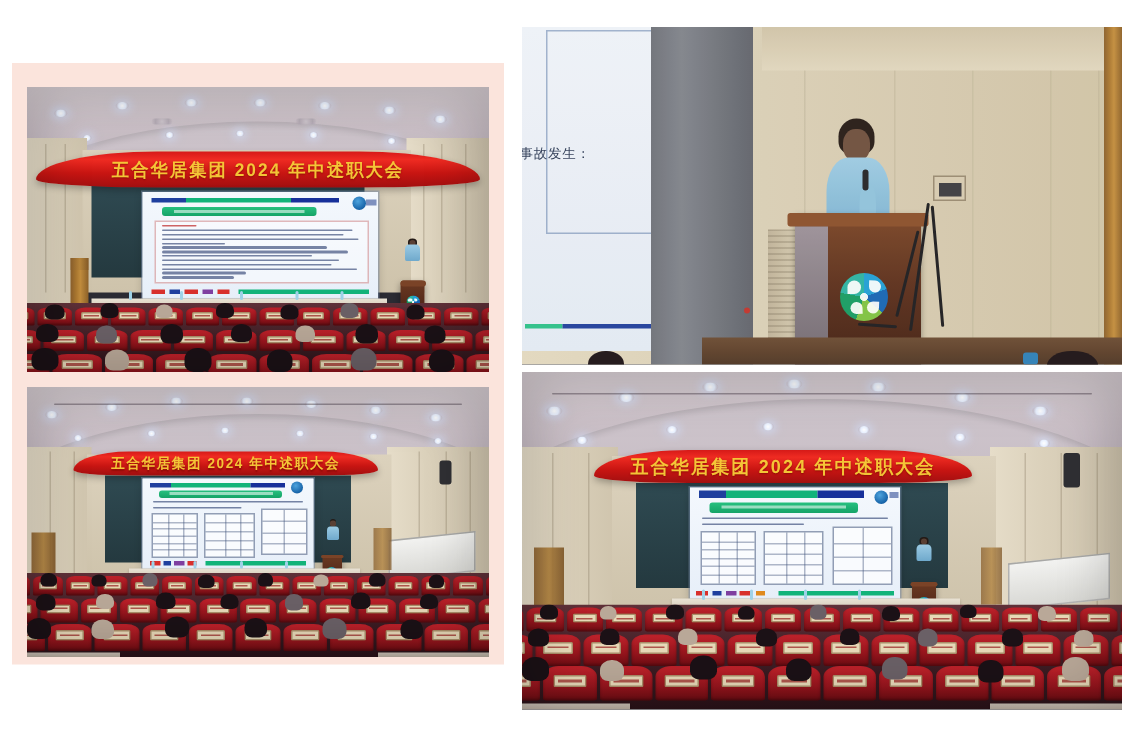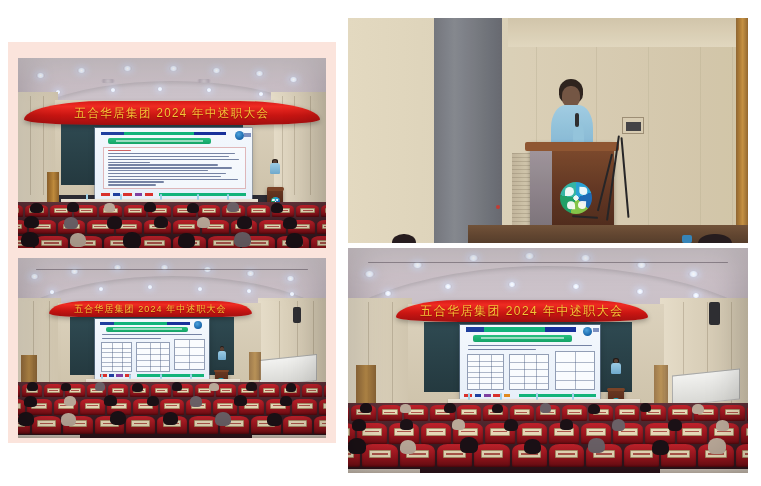--- a/index.html
+++ b/index.html
@@ -66,21 +66,21 @@
   .banner{
     position:absolute;
     background:linear-gradient(180deg,#d61a18 0%,#ef2b22 22%,#c81512 60%,#a10f10 100%);
     border-radius:50%/34px 34px 10px 10px;
     box-shadow:0 2px 5px rgba(0,0,0,.28);
     display:flex;align-items:center;justify-content:center;
     overflow:hidden;
   }
   .banner-text{
     color:#f7d23a;
-    font-weight:normal;
+    font-weight:bold;
     letter-spacing:.12em;
     white-space:nowrap;
     text-shadow:0 1px 1px rgba(120,10,0,.7);
     transform:scaleY(1.05);
     opacity:.93;
     filter:blur(.25px);
   }
 
   
   .screen{
@@ -499,20 +499,30 @@
       <div class="wall-right" style="left:0;right:0;background:linear-gradient(90deg,#e2d8c0 0%,#d8ceb6 45%,#cfc3a6 100%);"></div>
       <div class="wall-panel" style="left:47%;opacity:.5;"></div>
       <div class="wall-panel" style="left:62%;opacity:.45;"></div>
       <div class="wall-panel" style="left:75%;opacity:.4;"></div>
       <div class="wall-panel" style="left:88%;opacity:.4;"></div>
       <div class="wall-panel" style="left:96%;opacity:.4;"></div>
       <div class="backwall" style="left:40%;right:0;top:0;height:13%;background:linear-gradient(180deg,#cfc4a9 0%,#e0d6bf 100%);"></div>
 
       <div class="wall-wood" style="right:0;top:0;bottom:0;width:12px;"></div>
 
+      <div class="screen" style="left:0;top:0;width:22%;height:96%;background:#e9eff7;box-shadow:none;">
+        <div class="slide" style="background:linear-gradient(180deg,#eef3fa 0%,#e2eaf5 100%);">
+          <div style="position:absolute;left:18%;right:-14%;top:1%;height:62%;border:1px solid rgba(90,120,170,.55);"></div>
+          <div style="position:absolute;left:-2%;top:36%;font-size:9px;color:#2c3a57;white-space:nowrap;letter-spacing:.5px;">事故发生：</div>
+          <div class="slide-footbar" style="left:2%;right:2%;bottom:7%;height:3px;">
+            <div class="swatch" style="left:0;width:30%;background:#2bc08a;"></div>
+            <div class="swatch" style="left:30%;width:70%;background:#1f3f9e;"></div>
+          </div>
+        </div>
+      </div>
 
       <div class="pillar" style="left:21.5%;top:0;width:17%;bottom:0;"></div>
       <div class="speaker-box" style="left:37%;top:83%;width:4px;height:4px;background:#c0322c;"></div>
 
       <div style="position:absolute;left:41%;top:60%;width:7%;height:34%;background:linear-gradient(90deg,#b9ad94 0%,#cfc4ab 60%,#b5a88e 100%);opacity:.85;"></div>
       <div style="position:absolute;left:41%;top:60%;width:7%;height:34%;background:repeating-linear-gradient(180deg,rgba(90,80,60,.22) 0 1px,rgba(0,0,0,0) 1px 4px);"></div>
 
       <div class="speaker" style="left:50%;top:27%;width:52px;height:48%;">
         <div class="sp-hair" style="left:22%;top:0;width:46%;height:22%;"></div>
         <div class="sp-head" style="left:27%;top:7%;width:34%;height:19%;background:#6d4e3e;"></div>

